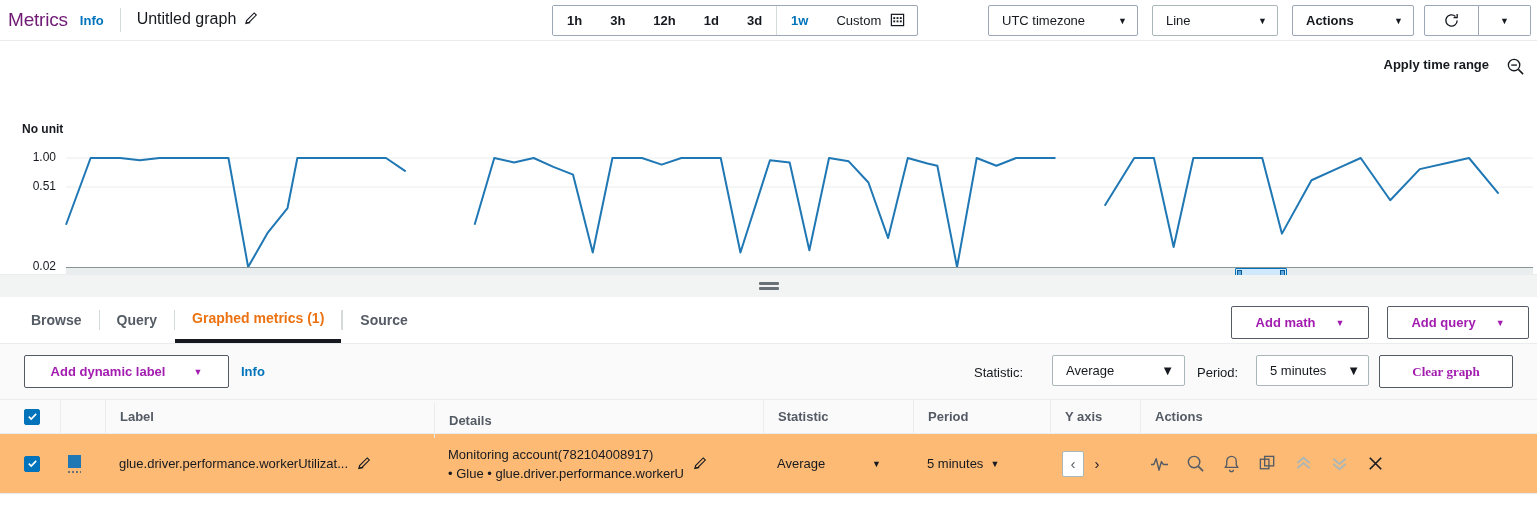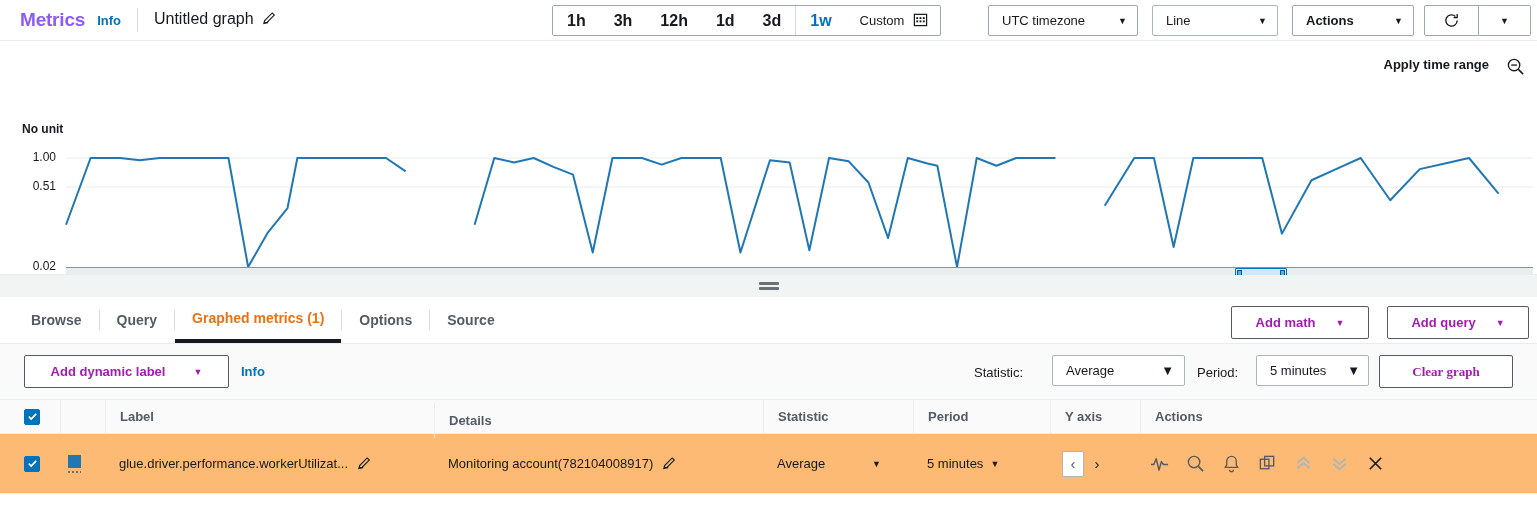--- a/index.html
+++ b/index.html
@@ -14,39 +14,39 @@
   .page { position: relative; width: 1537px; height: 515px; background:#fff; }
 
   
   .topbar {
     position: absolute; top: 0; left: 0; width: 1537px; height: 41px;
     background: #ffffff;
     display: flex; align-items: center;
     border-bottom: 1px solid #e9ebed;
   }
   .metrics-title {
-    font-size: 19px; font-weight: bold; color: #8b5cf6;
-    margin-left: 20px; letter-spacing: -0.2px;
+    font-size: 19px; font-weight: normal; color: #701a75;
+    margin-left: 8px; letter-spacing: -0.2px;
   }
   .info-link {
     font-size: 13px; font-weight: bold; color: #0073bb;
     margin-left: 12px; cursor: pointer;
   }
   .vdiv { width:1px; height:24px; background:#d5dbdb; margin: 0 16px; }
   .pencil { display:inline-block; margin-left:8px; vertical-align:-2px; cursor:pointer; }
 
   
   .range-group {
     position:absolute; left:552px; top:5px;
     height:31px; display:flex; align-items:stretch;
     border:1px solid #9ba7b6; border-radius:2px; background:#fff;
   }
   .range-btn {
     display:flex; align-items:center; justify-content:center;
-    font-size:16px; font-weight:bold; color:#16191f;
+    font-size:13px; font-weight:bold; color:#16191f;
     padding: 0 14px; cursor:pointer; background:#fff;
     border:none;
   }
   .range-btn.active { color:#0073bb; }
   .range-sep { width:1px; background:#d5dbdb; margin:0; }
   .custom-btn {
     display:flex; align-items:center; gap:9px;
     font-size:13px; color:#16191f; padding:0 12px 0 14px; cursor:pointer;
   }
   .cal-ic { display:inline-block; }
@@ -334,21 +334,20 @@
   </div>
 
   <div class="tabs-bar">
     <div class="tabs">
       <div class="tab">Browse</div>
       <div class="tab-sep"></div>
       <div class="tab">Query</div>
       <div class="tab-sep"></div>
       <div class="tab active">Graphed metrics (1)</div>
       <div class="tab-sep"></div>
-      <div class="tab">Options</div>
       <div class="tab-sep"></div>
       <div class="tab">Source</div>
     </div>
     <div class="topright-btns">
       <div class="btn btn-addmath">
         <span>Add math</span>
         <span class="caret">▼</span>
       </div>
       <div class="btn btn-addquery">
         <span>Add query</span>
@@ -414,20 +413,21 @@
         <span class="pencil-sm">
             <svg width="15" height="15" viewBox="0 0 16 16">
               <path d="M2 13.2l0.8-3 8.1-8.1 2.2 2.2-8.1 8.1-3 0.8z" fill="none" stroke="#16191f" stroke-width="1.2"></path>
               <path d="M2.6 12.5h4" stroke="#16191f" stroke-width="1.2"></path>
             </svg>
           </span>
       </div>
       <div class="td details-cell" style="width:329px;">
         <div class="details-txt">
           <span>Monitoring account(782104008917)</span>
+          <span class="l2">• Glue • glue.driver.performance.workerU</span>
         </div>
         <span class="pencil-sm">
             <svg width="15" height="15" viewBox="0 0 16 16">
               <path d="M2 13.2l0.8-3 8.1-8.1 2.2 2.2-8.1 8.1-3 0.8z" fill="none" stroke="#16191f" stroke-width="1.2"></path>
               <path d="M2.6 12.5h4" stroke="#16191f" stroke-width="1.2"></path>
             </svg>
           </span>
       </div>
       <div class="td" style="width:150px;">
         <div class="cell-dd" style="width:120px; justify-content:space-between; padding-right:16px;">

